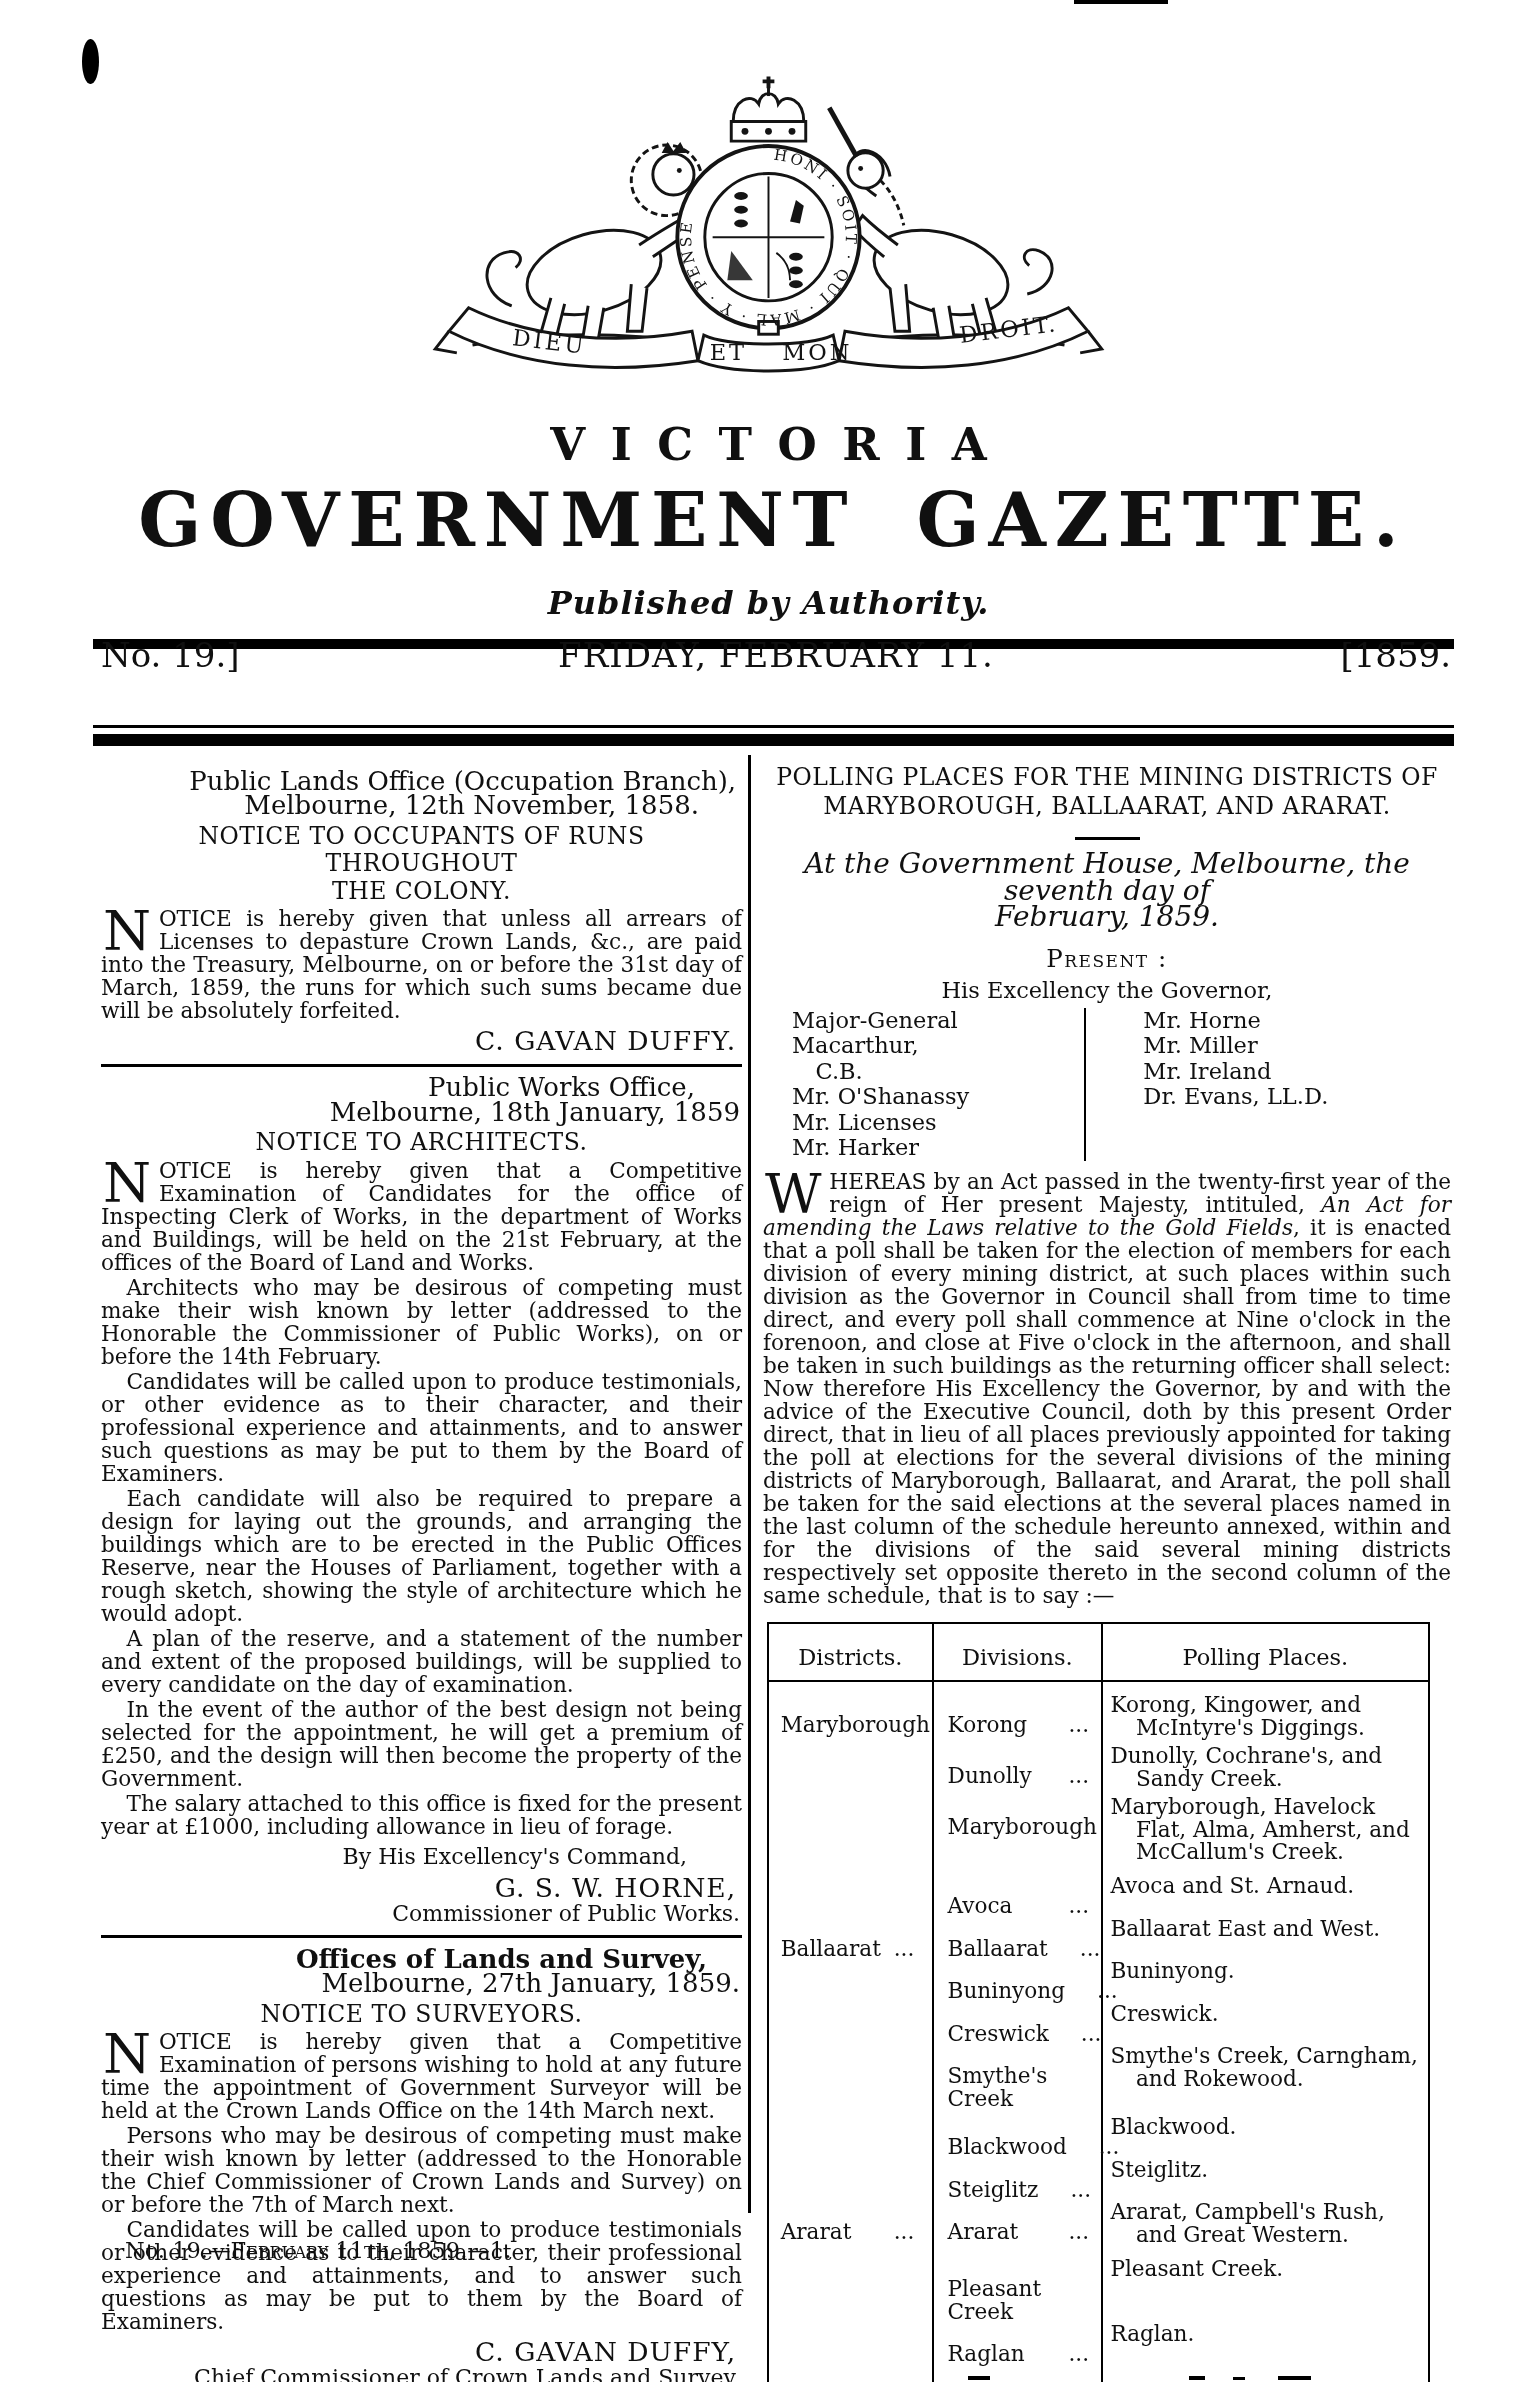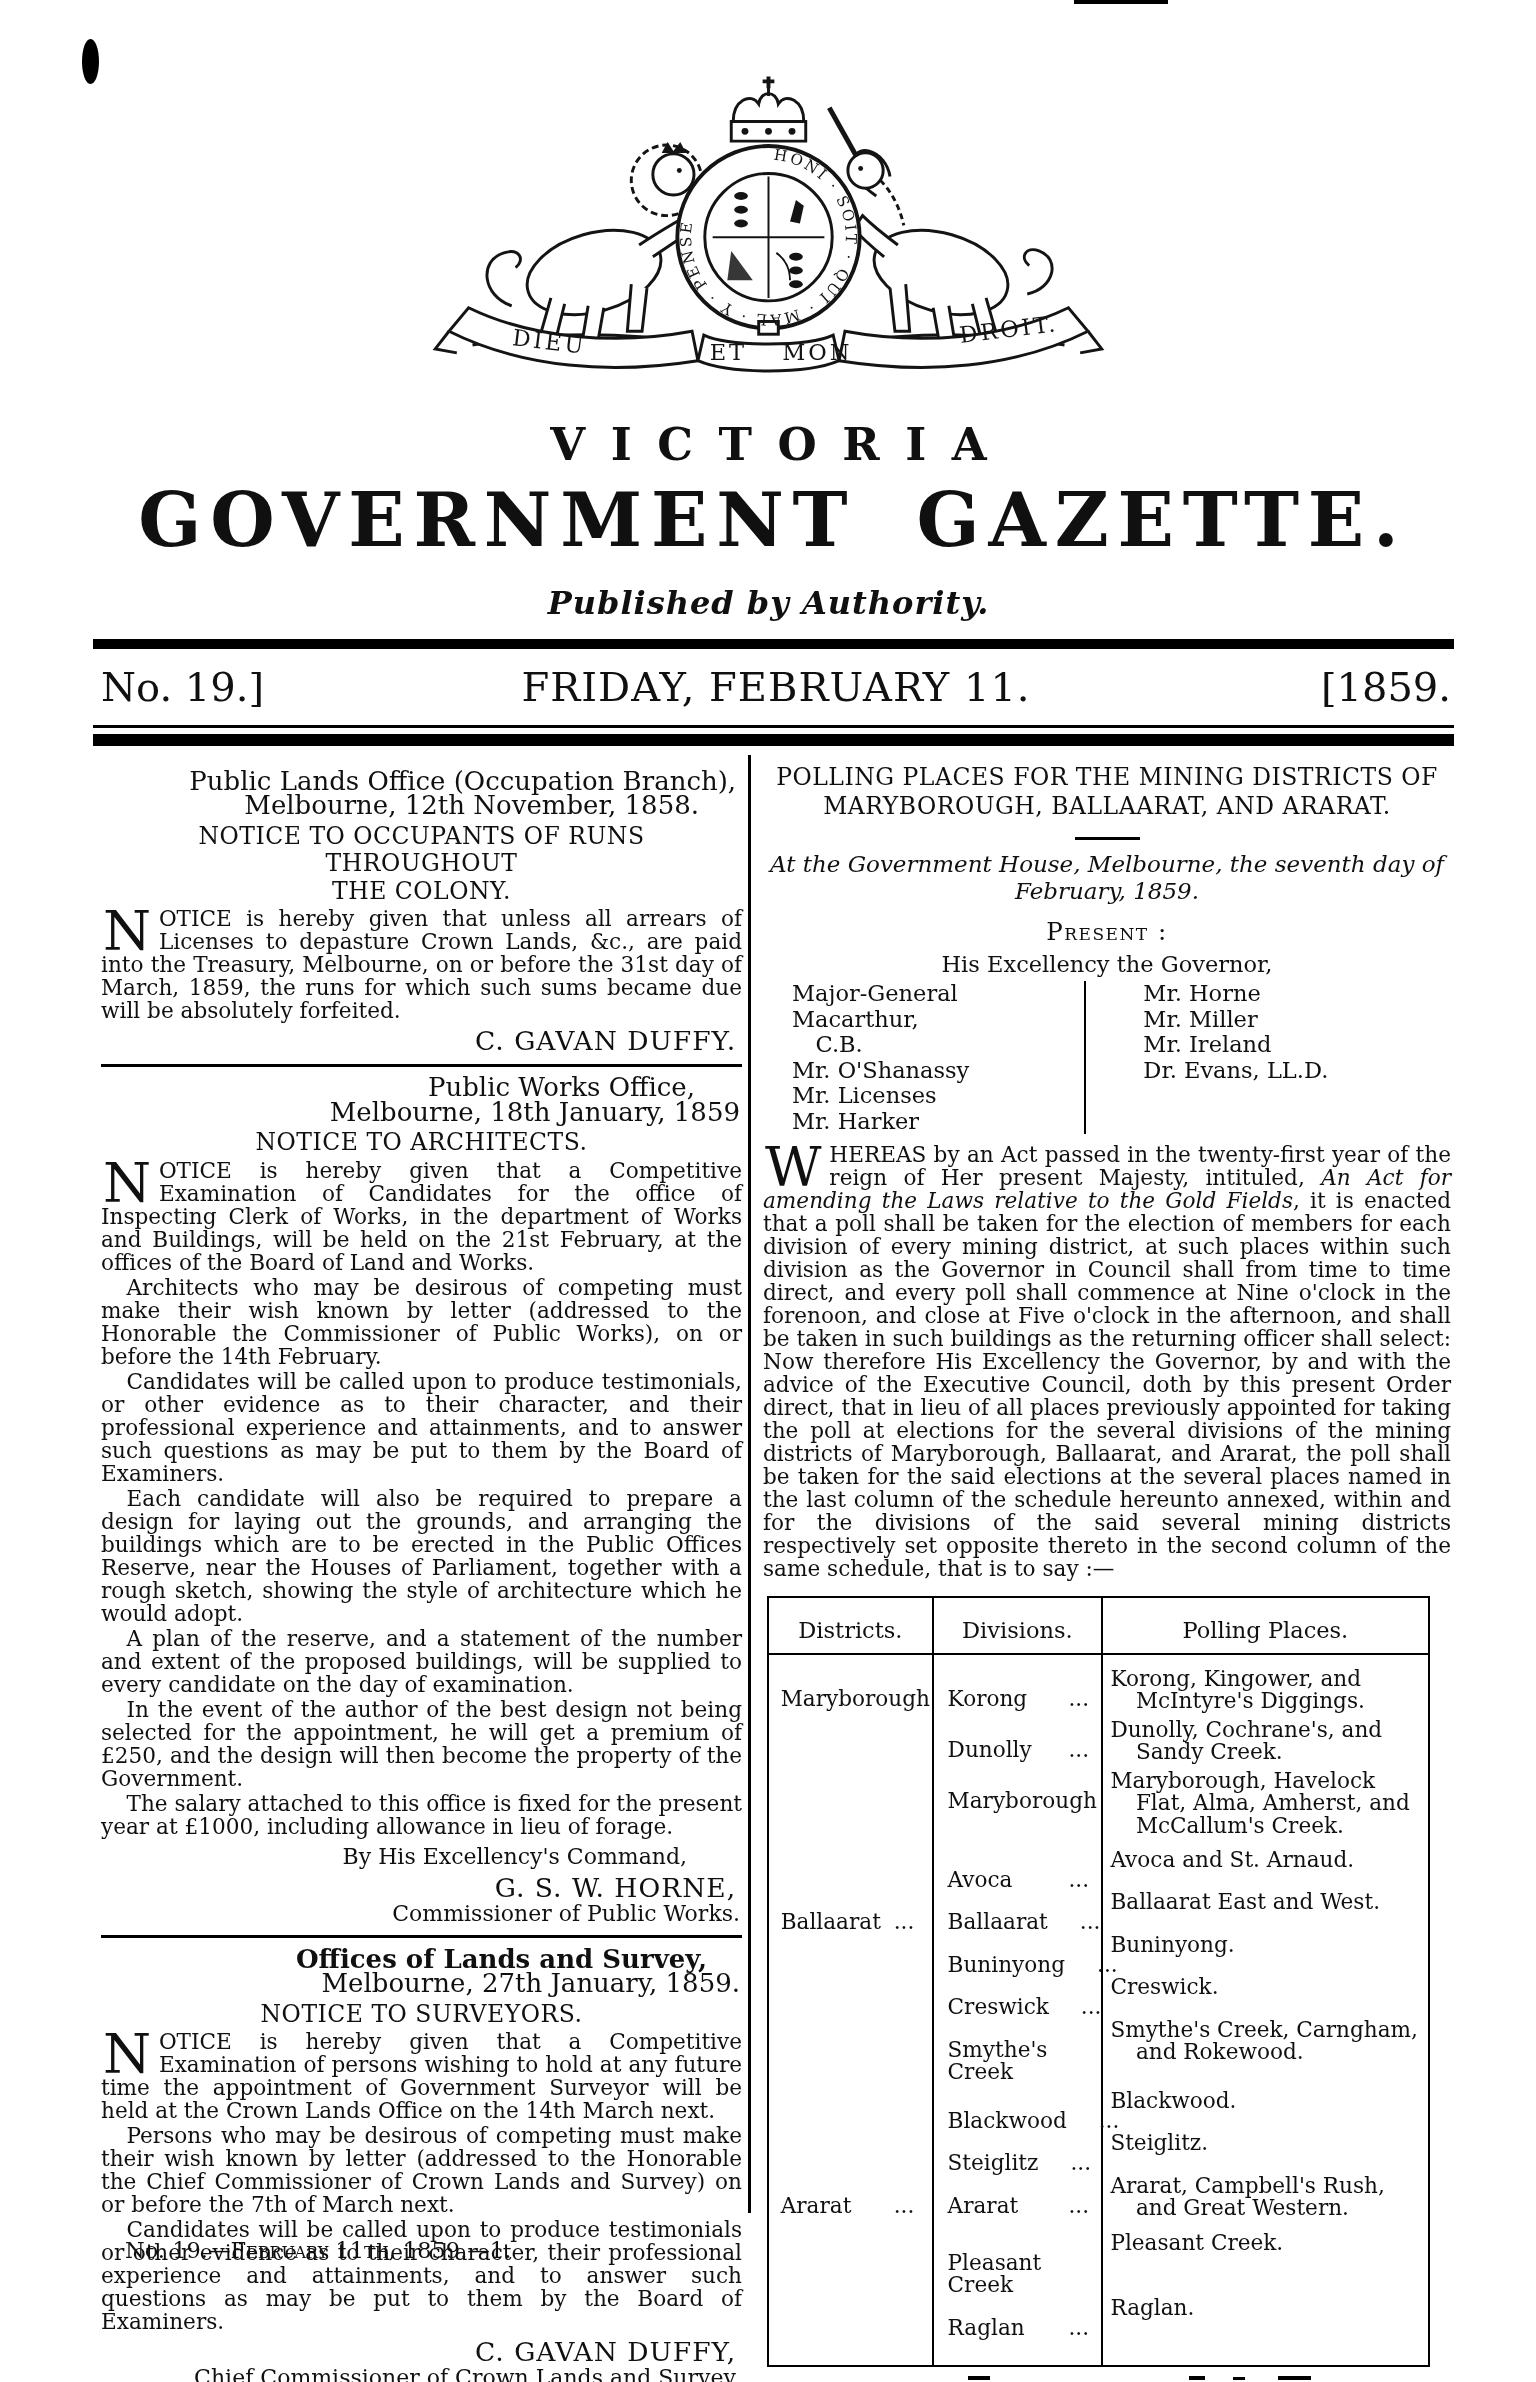--- a/index.html
+++ b/index.html
@@ -15,22 +15,22 @@
   .ink-dot{left:82px;top:39px;width:16.7px;height:45px;background:#000;border-radius:50%;}
   .top-dash{left:1074px;top:0;width:94px;height:3.9px;background:#000;}
   .arms{left:386px;top:49px;width:765px;height:345px;}
   .title-victoria{left:0;right:0;top:416px;text-align:center;font-size:45px;line-height:57px;
     font-weight:700;letter-spacing:25.5px;text-indent:25.5px;}
   .title-gazette{left:0;right:0;top:478px;text-align:center;font-size:74px;line-height:84px;
     font-weight:700;letter-spacing:8.8px;word-spacing:25.5px;text-indent:8.8px;}
   .published{left:0;right:0;top:584px;text-align:center;font-size:32px;line-height:39px;
     font-weight:700;font-style:italic;letter-spacing:1px;}
   .bar1{left:93px;right:83px;top:639px;height:9.8px;background:#000;}
-  .dateline{left:101px;right:86px;top:665px;display:grid;grid-template-columns:1fr auto 1fr;
-    font-size:40px;line-height:45px;}
+  .dateline{left:101px;right:86px;top:633px;display:grid;grid-template-columns:1fr auto 1fr;
+    font-size:34px;line-height:45px;}
   .dateline .dl-left{text-align:left;}
   .dateline .dl-center{text-align:center;letter-spacing:1px;}
   .dateline .dl-right{text-align:right;}
   .rule-thin{left:93px;right:83px;top:725px;height:2.9px;background:#000;}
   .rule-thick{left:93px;right:83px;top:734px;height:11.8px;background:#000;}
 
   
   .col-divider{left:748px;top:755px;width:2.9px;height:1458px;background:#000;}
   .col-left{left:101px;top:763px;width:641px;}
   .col-right{left:763px;top:763px;width:688px;}
@@ -45,21 +45,21 @@
   .sig{font-size:26.5px;line-height:28px;text-align:right;letter-spacing:1px;margin-top:4.9px;padding-right:5.9px;}
   .sig-small{font-size:22px;line-height:24.5px;text-align:right;padding-right:2px;}
   .command{font-size:22px;line-height:24.5px;text-align:right;padding-right:55px;margin-top:6.9px;}
   .sec-rule{height:2.9px;background:#000;margin:8.8px 0;}
   .footer-line{left:125px;top:2237px;font-size:22.5px;}
   .sc{font-variant:small-caps;}
 
   
   .r-head{font-size:23.5px;line-height:29px;letter-spacing:0.5px;text-align:center;}
   .short-rule{width:65px;height:2.9px;background:#000;margin:15.7px auto 11.8px;}
-  .at-line{font-style:italic;text-align:center;font-size:23px;line-height:26.5px;}
+  .at-line{font-style:italic;text-align:center;font-size:28px;line-height:26.5px;}
   .present{text-align:center;margin-top:12.7px;font-variant:small-caps;font-size:24.5px;letter-spacing:1.5px;}
   .gov{text-align:center;font-size:22.5px;line-height:26.5px;margin-top:4.9px;}
   .council{display:flex;margin-top:3.9px;font-size:22.5px;line-height:25.5px;}
   .council-left{width:47%;padding-left:29px;border-right:2px solid #000;box-sizing:border-box;}
   .council-right{width:53%;padding-left:57px;box-sizing:border-box;}
   .cb-indent{padding-left:23.5px;}
   .whereas{margin-top:8.8px;}
 
   
   .schedule-table{border-collapse:collapse;width:663px;margin:15.7px 0 0 3.9px;border:2.9px solid #000;table-layout:fixed;}

